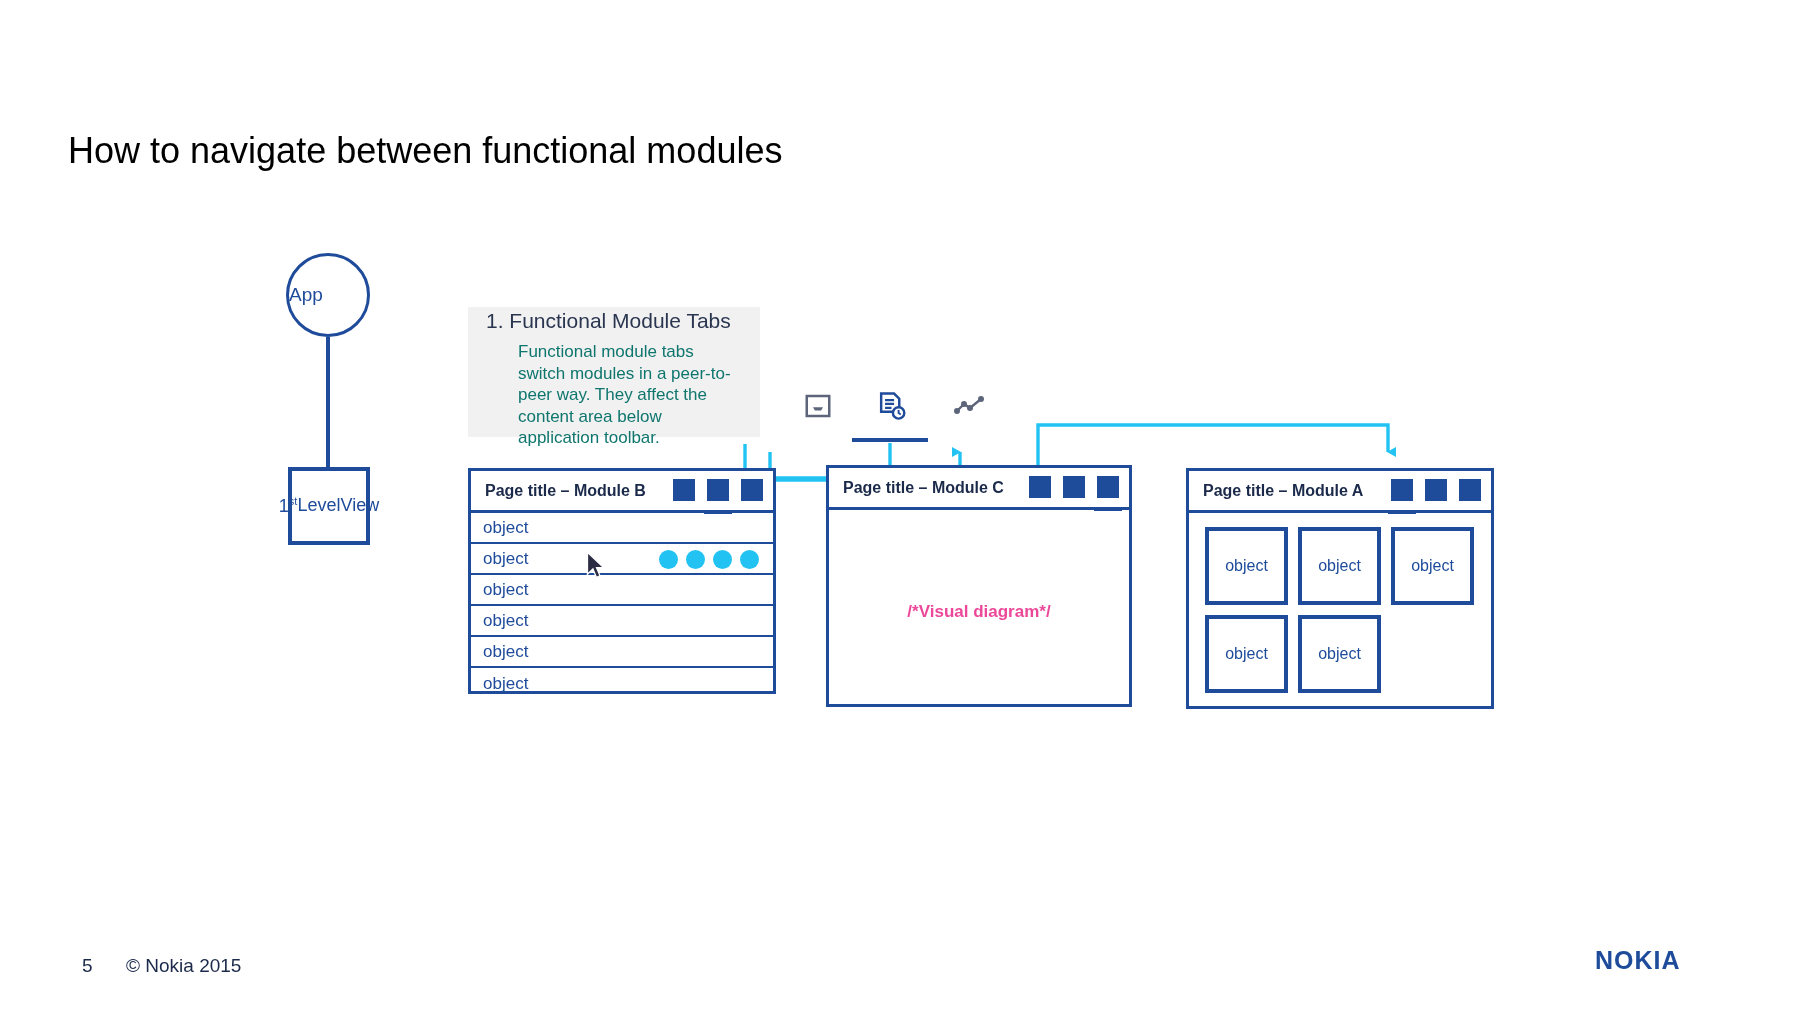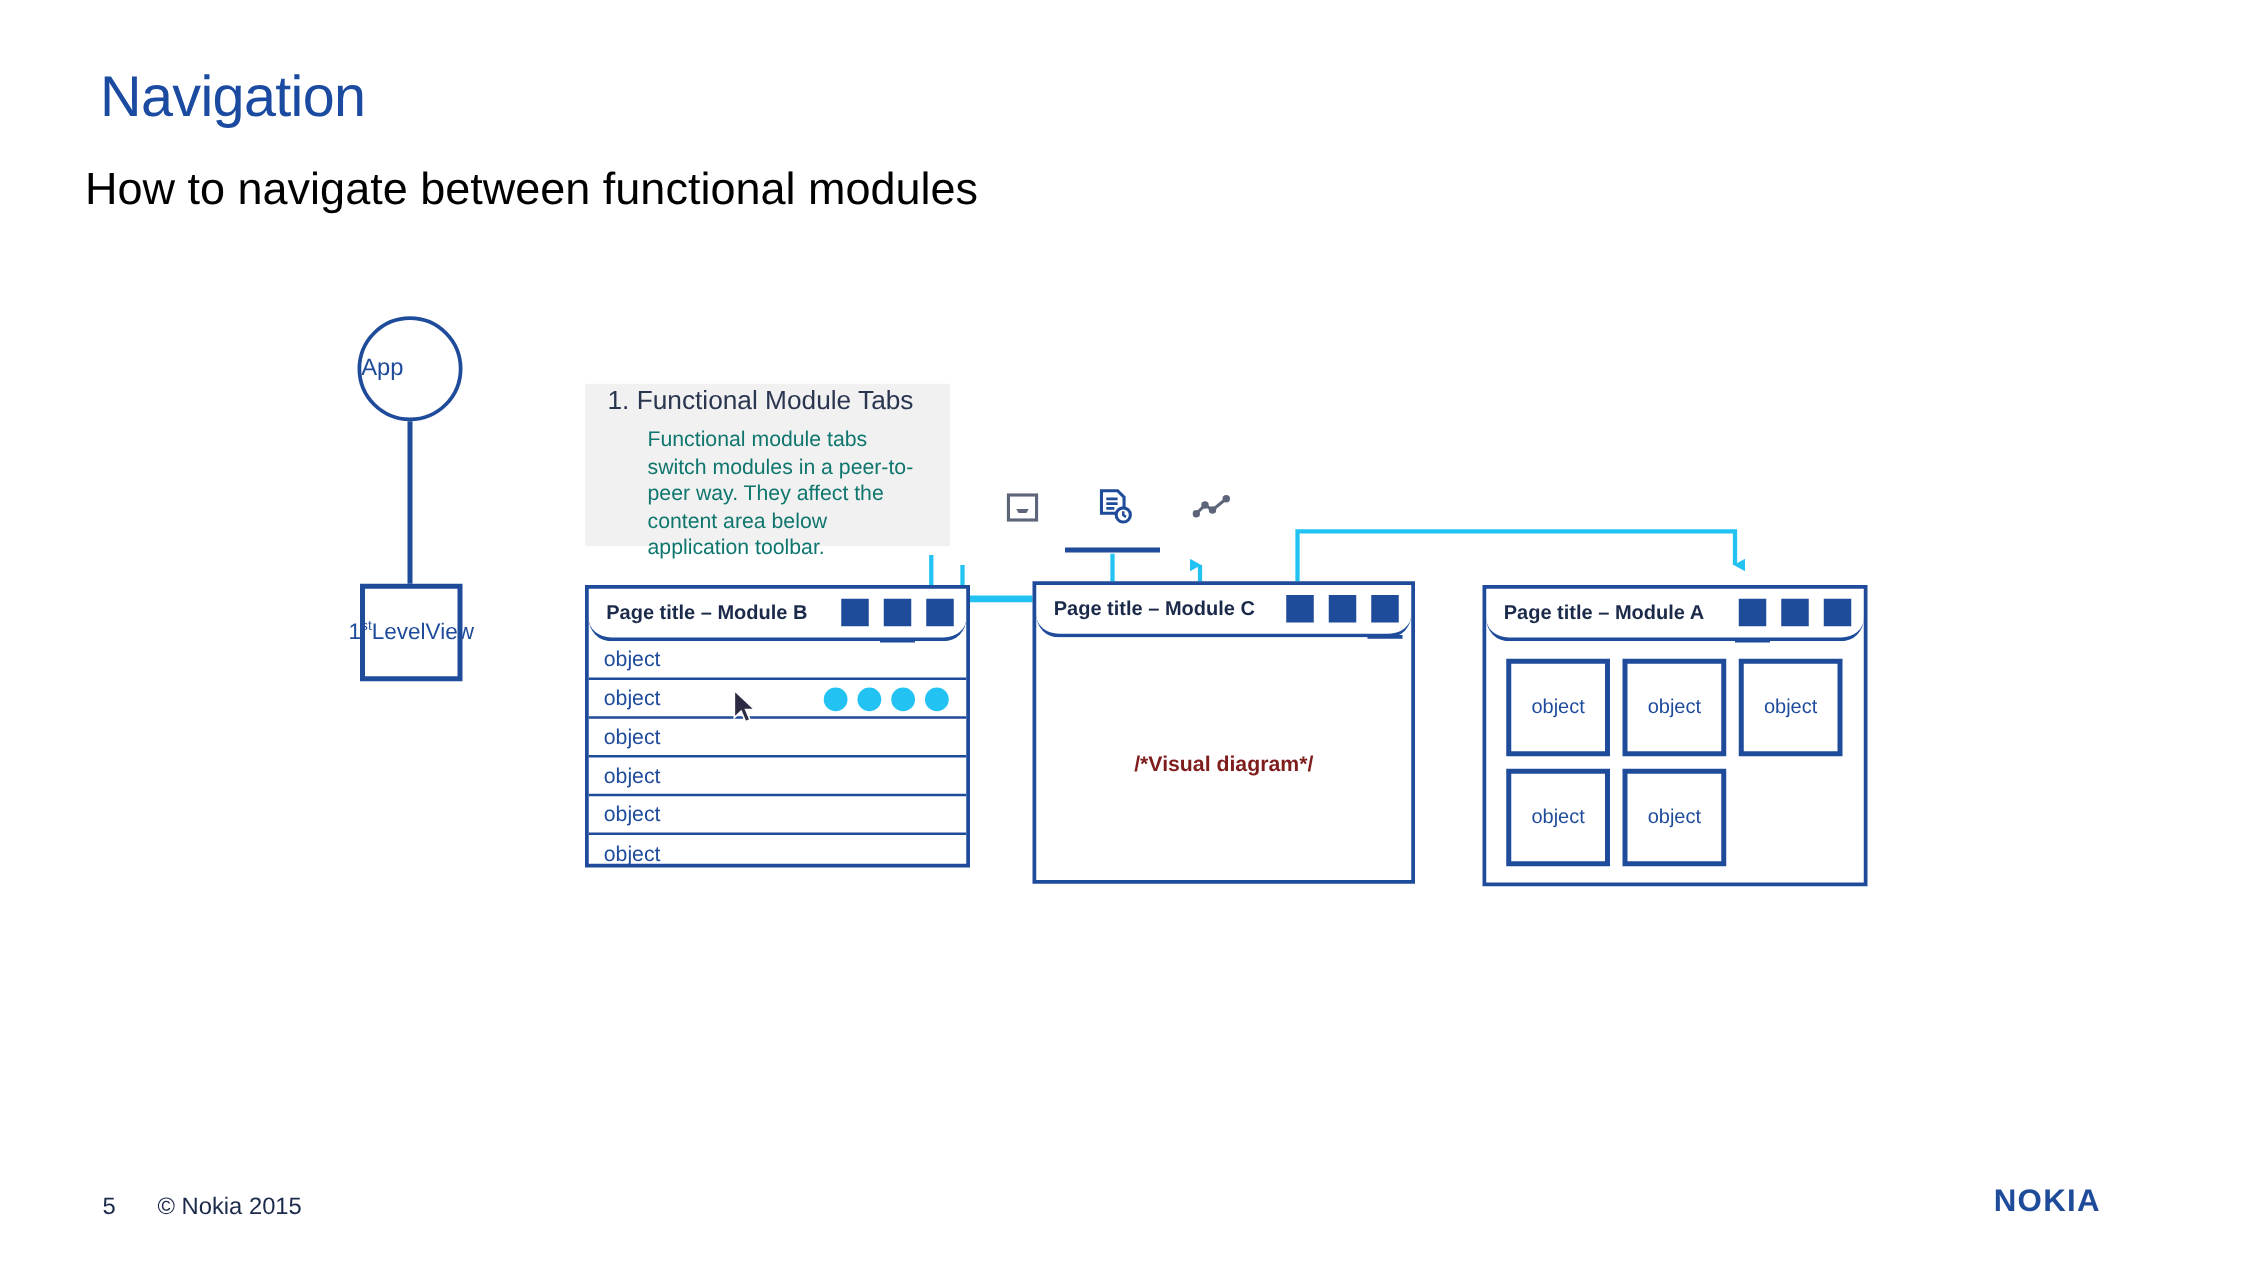--- a/index.html
+++ b/index.html
@@ -67,21 +67,21 @@
   .tb-underline {
     position:absolute; left:852px; top:438px;
     width:76px; height:4px; background:#1f4b9b;
   }
 
   
   .win { position:absolute; background:#fff; border:3px solid #1f4b9b; }
   .win-title {
     position:relative; height:42px;
     border-bottom:3px solid #1f4b9b;
-    display:flex; align-items:center;border-radius:18px;
+    display:flex; align-items:center;
   }
   .win-title-text {
     font-size:16px; color:#1b2a4a; font-weight:600;
     padding-left:14px; white-space:nowrap;
   }
   .win-sq-group { position:absolute; right:10px; top:8px; display:flex; gap:12px; }
   .win-sq { position:relative; width:22px; height:22px; background:#1f4b9b; }
   .win-sq.sel::after {
     content:""; position:absolute; left:-3px; bottom:-13px;
     width:28px; height:3px; background:#1f4b9b;
@@ -96,21 +96,21 @@
   }
   .row:last-child { border-bottom:none; }
   .row-label { font-size:17px; color:#1f4b9b; padding-left:12px; }
   .dots { position:absolute; right:14px; top:6px; display:flex; gap:8px; }
   .dot { width:19px; height:19px; border-radius:50%; background:#22c3f3; }
 
   
   .c-body { position:relative; height:100%; }
   .c-caption {
     position:absolute; left:0; right:0; top:92px;
-    text-align:center; font-size:17px; color:#7f1d1d; font-weight:600;
+    text-align:center; font-size:17px; color:#ec4899; font-weight:600;
   }
 
   
   .a-body { padding:14px 0 0 16px; }
   .a-grid { display:flex; flex-wrap:wrap; gap:10px; width:296px; }
   .a-card {
     width:83px; height:78px;
     border:4px solid #1f4b9b; background:#fff;
     display:flex; align-items:center; justify-content:center;
     font-size:16px; color:#1f4b9b;
@@ -125,21 +125,20 @@
   
   .footer-num { position:absolute; left:82px; top:955px; font-size:19px; color:#1b2a4a; }
   .footer-copy { position:absolute; left:126px; top:955px; font-size:19px; color:#1b2a4a; }
   .nokia-logo { position:absolute; left:1595px; top:948px; width:142px; height:26px; }
 </style>
 </head>
 <body>
 
 <div id="slide">
 
-  <div class="slide-title">Navigation</div>
   <div class="slide-subtitle">How to navigate between functional modules</div>
 
   <div class="app-circle">
     <span>App</span>
   </div>
   <div class="app-stem"></div>
   <div class="level-box">
     <div><span>1</span><sup>st</sup></div>
     <div>Level</div>
     <div>View</div>

